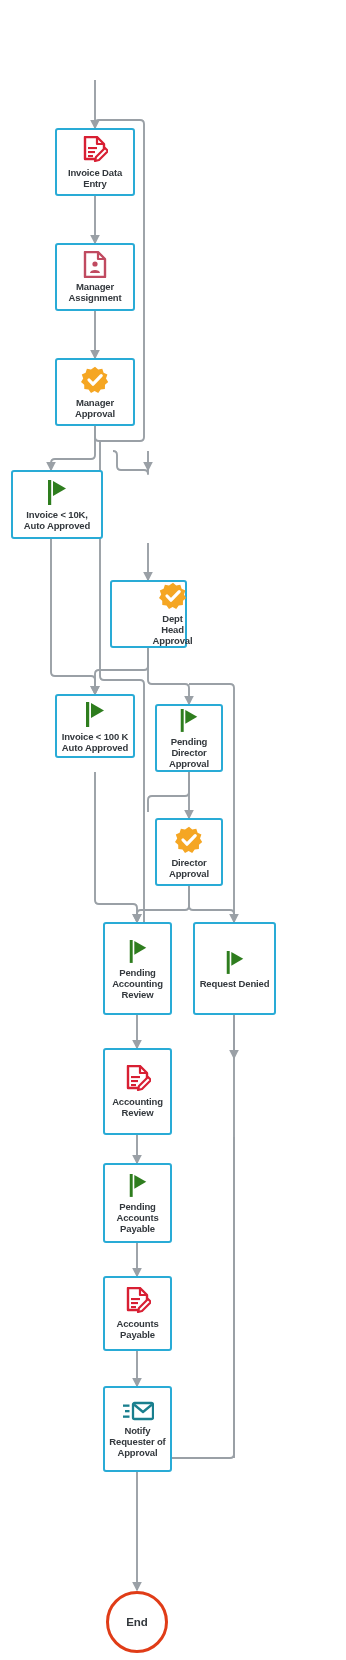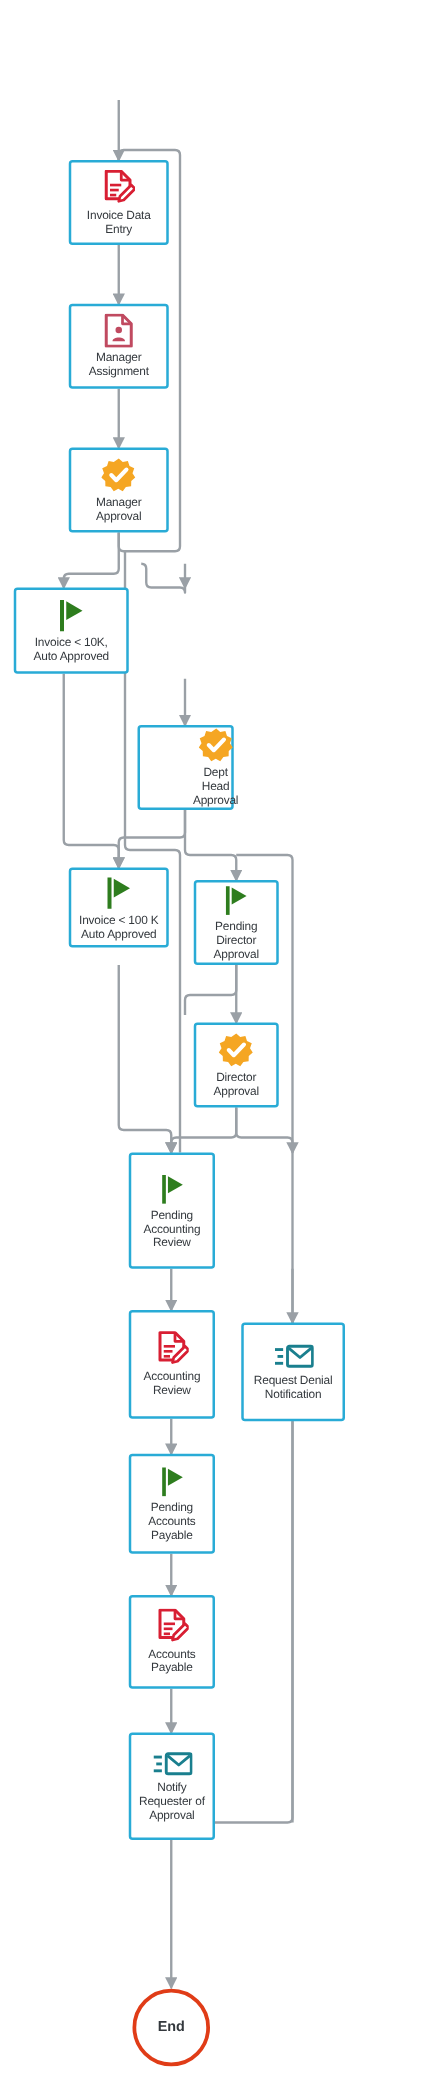--- a/index.html
+++ b/index.html
@@ -42,21 +42,21 @@
   }
   .node .icon {
     display: block;
     line-height: 0;
     margin-bottom: 3px;
   }
   .node .label {
     font-size: 9.5px;
     line-height: 11px;
     color: #33383d;
-    font-weight: normal;
+    font-weight: bold;
     letter-spacing: -0.15px;
     padding: 0 1px;
     white-space: pre-line;
   }
   .terminus {
     position: absolute;
     box-sizing: border-box;
     border-radius: 50%;
     background: #ffffff;
     display: flex;
@@ -241,49 +241,45 @@
       <svg width="22" height="26" viewBox="0 0 24 28">
         <rect x="3" y="2" width="3.2" height="25" fill="#2E7D1E"></rect>
         <path d="M8 3 L21 10.5 L8 18 Z" fill="#2E7D1E"></path>
       </svg>
     </span>
     <span class="label">Pending
 Accounting
 Review</span>
   </div>
 
+  <div class="node" style="left:193px; top:922px; width:83px; height:93px;">
+    <span class="icon">
+      <svg width="22" height="26" viewBox="0 0 24 28">
+        <rect x="3" y="2" width="3.2" height="25" fill="#2E7D1E"></rect>
+        <path d="M8 3 L21 10.5 L8 18 Z" fill="#2E7D1E"></path>
+      </svg>
+    </span>
+    <span class="label">Request Denied</span>
+  </div>
 
   <div class="node" style="left:103px; top:1048px; width:69px; height:87px;">
     <span class="icon">
       <svg width="26" height="28" viewBox="0 0 26 28">
         <path d="M3 1 h12 l7 7 v9 l-6 6 h-13 z" fill="#ffffff" stroke="#D81F33" stroke-width="2.4" stroke-linejoin="round"></path>
         <path d="M15 1 v7 h7" fill="none" stroke="#D81F33" stroke-width="2.2" stroke-linejoin="round"></path>
         <rect x="6" y="11" width="9" height="2.1" fill="#D81F33"></rect>
         <rect x="6" y="15" width="7" height="2.1" fill="#D81F33"></rect>
         <rect x="6" y="19" width="5" height="2.1" fill="#D81F33"></rect>
         <path d="M23 12 l3 3 l-9 9 l-4 1 l1 -4 z" fill="#ffffff" stroke="#D81F33" stroke-width="2.2" stroke-linejoin="round"></path>
       </svg>
     </span>
     <span class="label">Accounting
 Review</span>
   </div>
 
-  <div class="node" style="left:193px; top:1058px; width:83px; height:79px;">
-    <span class="icon">
-      <svg width="32" height="22" viewBox="0 0 32 22">
-        <rect x="11" y="3" width="20" height="16" rx="1.5" fill="#ffffff" stroke="#1A7F8E" stroke-width="2.3"></rect>
-        <path d="M12 4.5 L21 12 L30 4.5" fill="none" stroke="#1A7F8E" stroke-width="2.3" stroke-linejoin="round"></path>
-        <rect x="1" y="4.5" width="6.5" height="2.3" fill="#1A7F8E"></rect>
-        <rect x="3" y="10" width="4.5" height="2.3" fill="#1A7F8E"></rect>
-        <rect x="1" y="15.5" width="6.5" height="2.3" fill="#1A7F8E"></rect>
-      </svg>
-    </span>
-    <span class="label">Request Denial
-Notification</span>
-  </div>
 
   <div class="node" style="left:103px; top:1163px; width:69px; height:80px;">
     <span class="icon">
       <svg width="22" height="26" viewBox="0 0 24 28">
         <rect x="3" y="2" width="3.2" height="25" fill="#2E7D1E"></rect>
         <path d="M8 3 L21 10.5 L8 18 Z" fill="#2E7D1E"></path>
       </svg>
     </span>
     <span class="label">Pending
 Accounts

